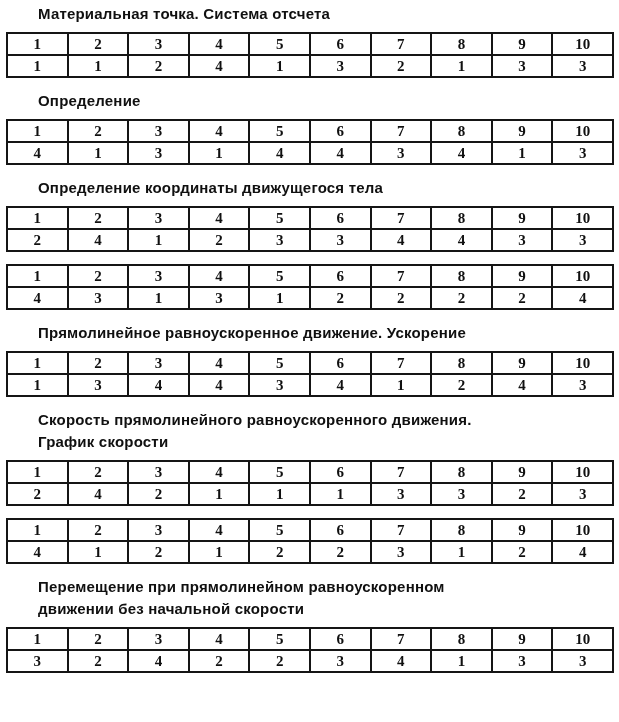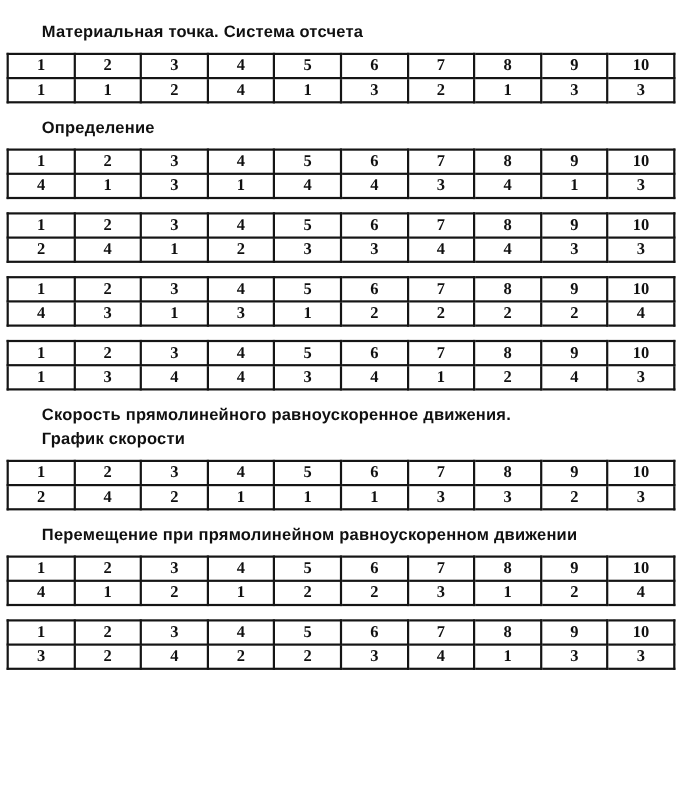--- a/index.html
+++ b/index.html
@@ -8,21 +8,21 @@
     width: 619px;
     height: 722px;
     background: #ffffff;
     overflow: hidden;
     font-family: "Liberation Sans", sans-serif;
   }
   .page {
     box-sizing: border-box;
     width: 619px;
     height: 516px;
-    padding-top: 19px;
+    padding-top: 3px;
     background: #ffffff;
     color: #141414;
   }
   .answer-section {
     margin: 0 5px 12px 6px;
   }
   .section-title {
     margin: 0 0 7px 32px;
     font-size: 15px;
     font-weight: bold;
@@ -111,114 +111,116 @@
             <td>3</td>
             <td>4</td>
             <td>1</td>
             <td>3</td>
           </tr>
       </tbody>
     </table>
   </section>
 
   <section class="answer-section">
-    <table class="answer-table">
-      <tbody>
-        <tr class="question-row">
-            <td>1</td>
-            <td>2</td>
-            <td>3</td>
-            <td>4</td>
-            <td>5</td>
-            <td>6</td>
-            <td>7</td>
-            <td>8</td>
-            <td>9</td>
-            <td>10</td>
-          </tr>
-        <tr class="answer-row">
-            <td>2</td>
-            <td>4</td>
-            <td>1</td>
-            <td>2</td>
-            <td>3</td>
-            <td>3</td>
-            <td>4</td>
-            <td>4</td>
-            <td>3</td>
-            <td>3</td>
-          </tr>
-      </tbody>
-    </table>
-  </section>
-
-  <section class="answer-section">
-    <table class="answer-table">
-      <tbody>
-        <tr class="question-row">
-            <td>1</td>
-            <td>2</td>
-            <td>3</td>
-            <td>4</td>
-            <td>5</td>
-            <td>6</td>
-            <td>7</td>
-            <td>8</td>
-            <td>9</td>
-            <td>10</td>
-          </tr>
-        <tr class="answer-row">
-            <td>4</td>
-            <td>3</td>
-            <td>1</td>
-            <td>3</td>
-            <td>1</td>
-            <td>2</td>
-            <td>2</td>
-            <td>2</td>
-            <td>2</td>
-            <td>4</td>
-          </tr>
-      </tbody>
-    </table>
-  </section>
-
-  <section class="answer-section">
-    <table class="answer-table">
-      <tbody>
-        <tr class="question-row">
-            <td>1</td>
-            <td>2</td>
-            <td>3</td>
-            <td>4</td>
-            <td>5</td>
-            <td>6</td>
-            <td>7</td>
-            <td>8</td>
-            <td>9</td>
-            <td>10</td>
-          </tr>
-        <tr class="answer-row">
-            <td>1</td>
-            <td>3</td>
-            <td>4</td>
-            <td>4</td>
-            <td>3</td>
-            <td>4</td>
-            <td>1</td>
-            <td>2</td>
-            <td>4</td>
-            <td>3</td>
-          </tr>
-      </tbody>
-    </table>
-  </section>
-
-  <section class="answer-section">
-    <h2 class="section-title">Скорость прямолинейного равноускоренное движения.
+    <h2 class="section-title">Определение координаты движущегося тела</h2>
+    <table class="answer-table">
+      <tbody>
+        <tr class="question-row">
+            <td>1</td>
+            <td>2</td>
+            <td>3</td>
+            <td>4</td>
+            <td>5</td>
+            <td>6</td>
+            <td>7</td>
+            <td>8</td>
+            <td>9</td>
+            <td>10</td>
+          </tr>
+        <tr class="answer-row">
+            <td>2</td>
+            <td>4</td>
+            <td>1</td>
+            <td>2</td>
+            <td>3</td>
+            <td>3</td>
+            <td>4</td>
+            <td>4</td>
+            <td>3</td>
+            <td>3</td>
+          </tr>
+      </tbody>
+    </table>
+  </section>
+
+  <section class="answer-section">
+    <table class="answer-table">
+      <tbody>
+        <tr class="question-row">
+            <td>1</td>
+            <td>2</td>
+            <td>3</td>
+            <td>4</td>
+            <td>5</td>
+            <td>6</td>
+            <td>7</td>
+            <td>8</td>
+            <td>9</td>
+            <td>10</td>
+          </tr>
+        <tr class="answer-row">
+            <td>4</td>
+            <td>3</td>
+            <td>1</td>
+            <td>3</td>
+            <td>1</td>
+            <td>2</td>
+            <td>2</td>
+            <td>2</td>
+            <td>2</td>
+            <td>4</td>
+          </tr>
+      </tbody>
+    </table>
+  </section>
+
+  <section class="answer-section">
+    <h2 class="section-title">Прямолинейное равноускоренное движение. Ускорение</h2>
+    <table class="answer-table">
+      <tbody>
+        <tr class="question-row">
+            <td>1</td>
+            <td>2</td>
+            <td>3</td>
+            <td>4</td>
+            <td>5</td>
+            <td>6</td>
+            <td>7</td>
+            <td>8</td>
+            <td>9</td>
+            <td>10</td>
+          </tr>
+        <tr class="answer-row">
+            <td>1</td>
+            <td>3</td>
+            <td>4</td>
+            <td>4</td>
+            <td>3</td>
+            <td>4</td>
+            <td>1</td>
+            <td>2</td>
+            <td>4</td>
+            <td>3</td>
+          </tr>
+      </tbody>
+    </table>
+  </section>
+
+  <section class="answer-section">
+    <h2 class="section-title">Скорость прямолинейного равноускоренного движения.
 График скорости</h2>
     <table class="answer-table">
       <tbody>
         <tr class="question-row">
             <td>1</td>
             <td>2</td>
             <td>3</td>
             <td>4</td>
             <td>5</td>
             <td>6</td>
@@ -237,52 +239,53 @@
             <td>3</td>
             <td>3</td>
             <td>2</td>
             <td>3</td>
           </tr>
       </tbody>
     </table>
   </section>
 
   <section class="answer-section">
-    <h2 class="section-title">Перемещение при прямолинейном равноускоренном движении</h2>
-    <table class="answer-table">
-      <tbody>
-        <tr class="question-row">
-            <td>1</td>
-            <td>2</td>
-            <td>3</td>
-            <td>4</td>
-            <td>5</td>
-            <td>6</td>
-            <td>7</td>
-            <td>8</td>
-            <td>9</td>
-            <td>10</td>
-          </tr>
-        <tr class="answer-row">
-            <td>4</td>
-            <td>1</td>
-            <td>2</td>
-            <td>1</td>
-            <td>2</td>
-            <td>2</td>
-            <td>3</td>
-            <td>1</td>
-            <td>2</td>
-            <td>4</td>
-          </tr>
-      </tbody>
-    </table>
-  </section>
-
-  <section class="answer-section">
+    <table class="answer-table">
+      <tbody>
+        <tr class="question-row">
+            <td>1</td>
+            <td>2</td>
+            <td>3</td>
+            <td>4</td>
+            <td>5</td>
+            <td>6</td>
+            <td>7</td>
+            <td>8</td>
+            <td>9</td>
+            <td>10</td>
+          </tr>
+        <tr class="answer-row">
+            <td>4</td>
+            <td>1</td>
+            <td>2</td>
+            <td>1</td>
+            <td>2</td>
+            <td>2</td>
+            <td>3</td>
+            <td>1</td>
+            <td>2</td>
+            <td>4</td>
+          </tr>
+      </tbody>
+    </table>
+  </section>
+
+  <section class="answer-section">
+    <h2 class="section-title">Перемещение при прямолинейном равноускоренном
+движении без начальной скорости</h2>
     <table class="answer-table">
       <tbody>
         <tr class="question-row">
             <td>1</td>
             <td>2</td>
             <td>3</td>
             <td>4</td>
             <td>5</td>
             <td>6</td>
             <td>7</td>

